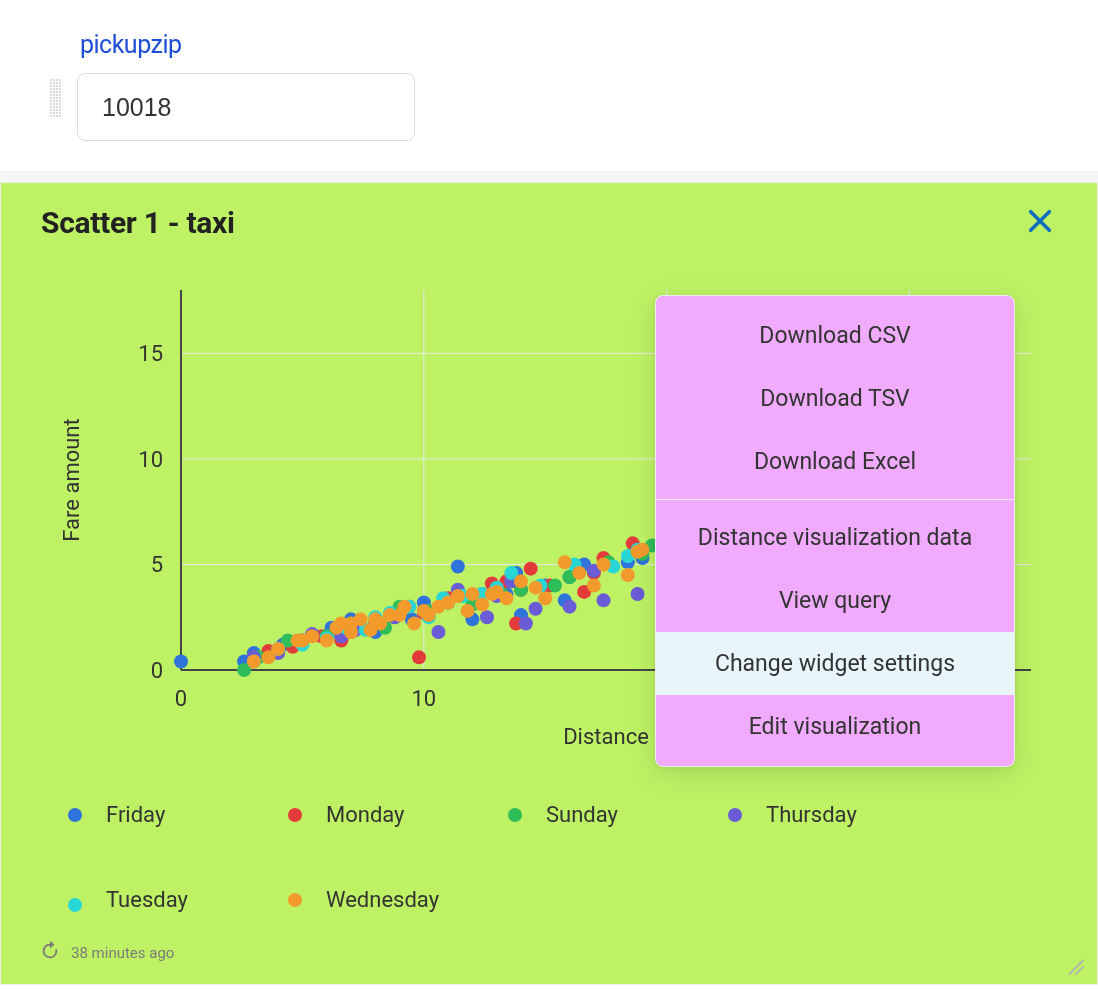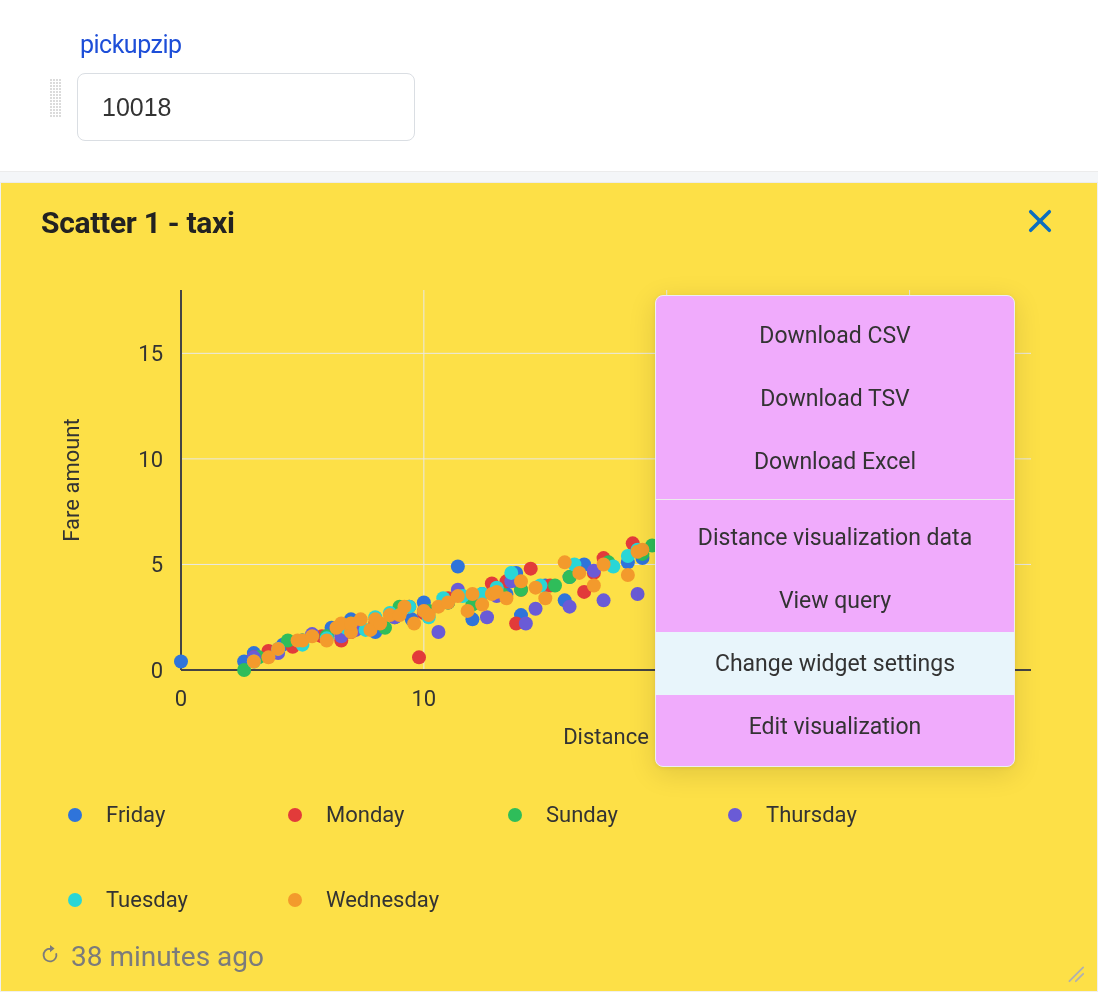--- a/index.html
+++ b/index.html
@@ -52,21 +52,21 @@
     color: #333;
   }
   .gap-strip {
     height: 12px;
     background: #f4f6f8;
     border-top: 1px solid #ececec;
     border-bottom: 1px solid #ececec;
   }
   .widget {
     position: relative;
-    background: #fde047;
+    background: #bef264;
     padding: 22px 13px 0 0;
     border: 1px solid #f0f0f0;
     border-top: none;
   }
   .widget-header {
     display: flex; align-items: center; justify-content: space-between;
     padding: 0 30px 0 40px;
   }
   .widget-title {
     font-size: 30px; font-weight: 700; letter-spacing: -0.3px; color: #222;
@@ -87,21 +87,21 @@
   }
   .legend .legend-item {
     display: flex; align-items: center; gap: 24px; margin-top: 48px;
   }
   .legend .dot {
     width: 14px; height: 14px; border-radius: 50%;
   }
   .status-row {
     display: flex; align-items: center; gap: 10px;
     padding: 28px 0 18px 38px;
-    color: #7b7b7b; font-size: 28px;
+    color: #7b7b7b; font-size: 15px;
   }
   .status-row svg { width: 22px; height: 22px; fill: #7b7b7b; }
   .resize-handle {
     position: absolute; right: 12px; bottom: 8px;
     width: 22px; height: 22px; color: #b0b0b0;
   }
   .resize-handle svg { stroke: #b0b0b0; }
   .menu {
     position: absolute;
     top: 295px; left: 655px;
@@ -456,21 +456,21 @@
         <span>Monday</span>
       </div>
       <div class="legend-item" style="width: 220px;">
         <span class="dot" style="background: rgb(47, 189, 90);"></span>
         <span>Sunday</span>
       </div>
       <div class="legend-item" style="width: 220px;">
         <span class="dot" style="background: rgb(106, 91, 214);"></span>
         <span>Thursday</span>
       </div>
-      <div class="legend-item" style="width: 220px;">
+      <div class="legend-item" style="width: 220px; align-items: flex-end;">
         <span class="dot" style="background: rgb(41, 214, 214);"></span>
         <span>Tuesday</span>
       </div>
       <div class="legend-item" style="width: 220px;">
         <span class="dot" style="background: rgb(243, 154, 44);"></span>
         <span>Wednesday</span>
       </div>
     </div>
 
   <div class="status-row">

